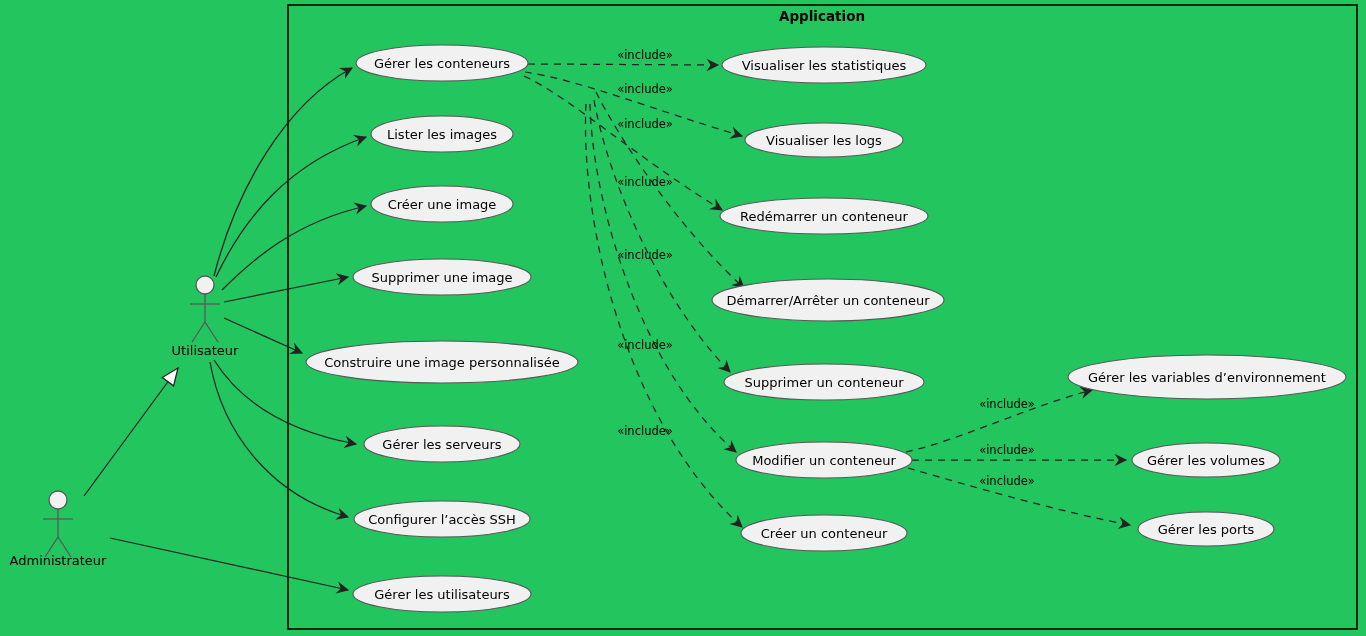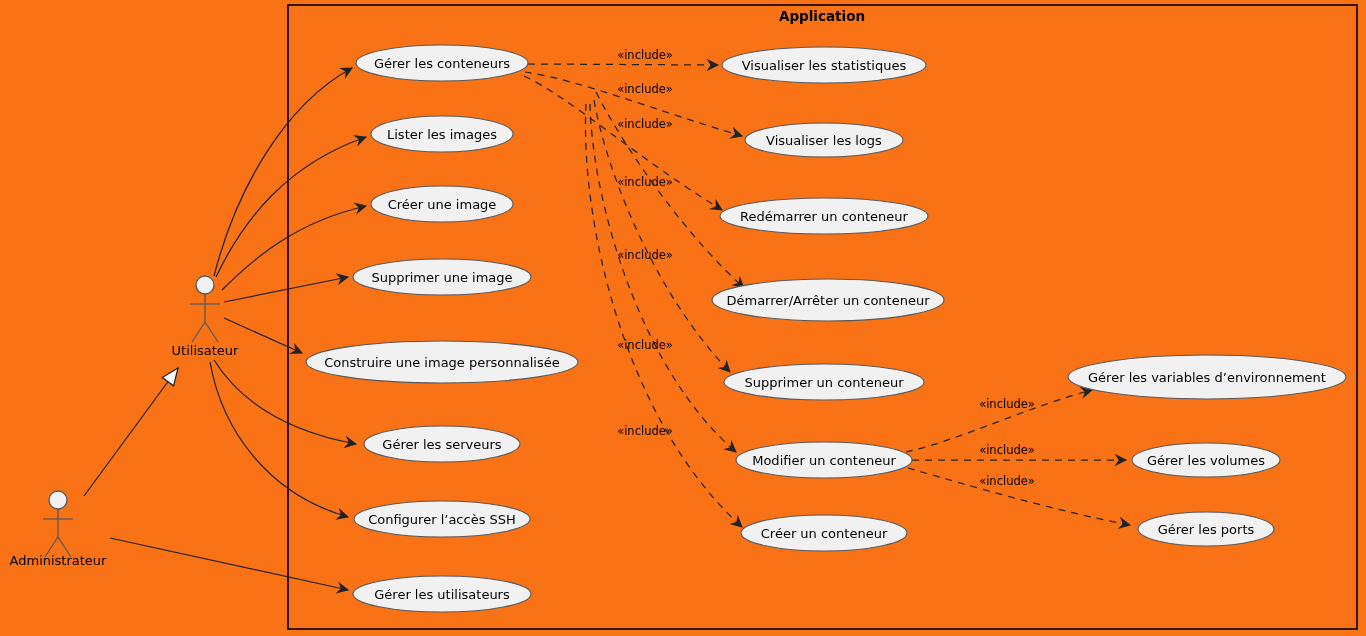--- a/index.html
+++ b/index.html
@@ -4,21 +4,21 @@
 <style>
   html, body {
     margin: 0;
     padding: 0;
     background: #ffffff;
   }
   #diagram-root {
     position: relative;
     width: 1366px;
     height: 636px;
-    background: #f97316;
+    background: #22c55e;
     font-family: "DejaVu Sans", sans-serif;
     overflow: hidden;
   }
   svg#uml {
     display: block;
     width: 1366px;
     height: 636px;
   }
   .frame-rect {
     fill: none;

